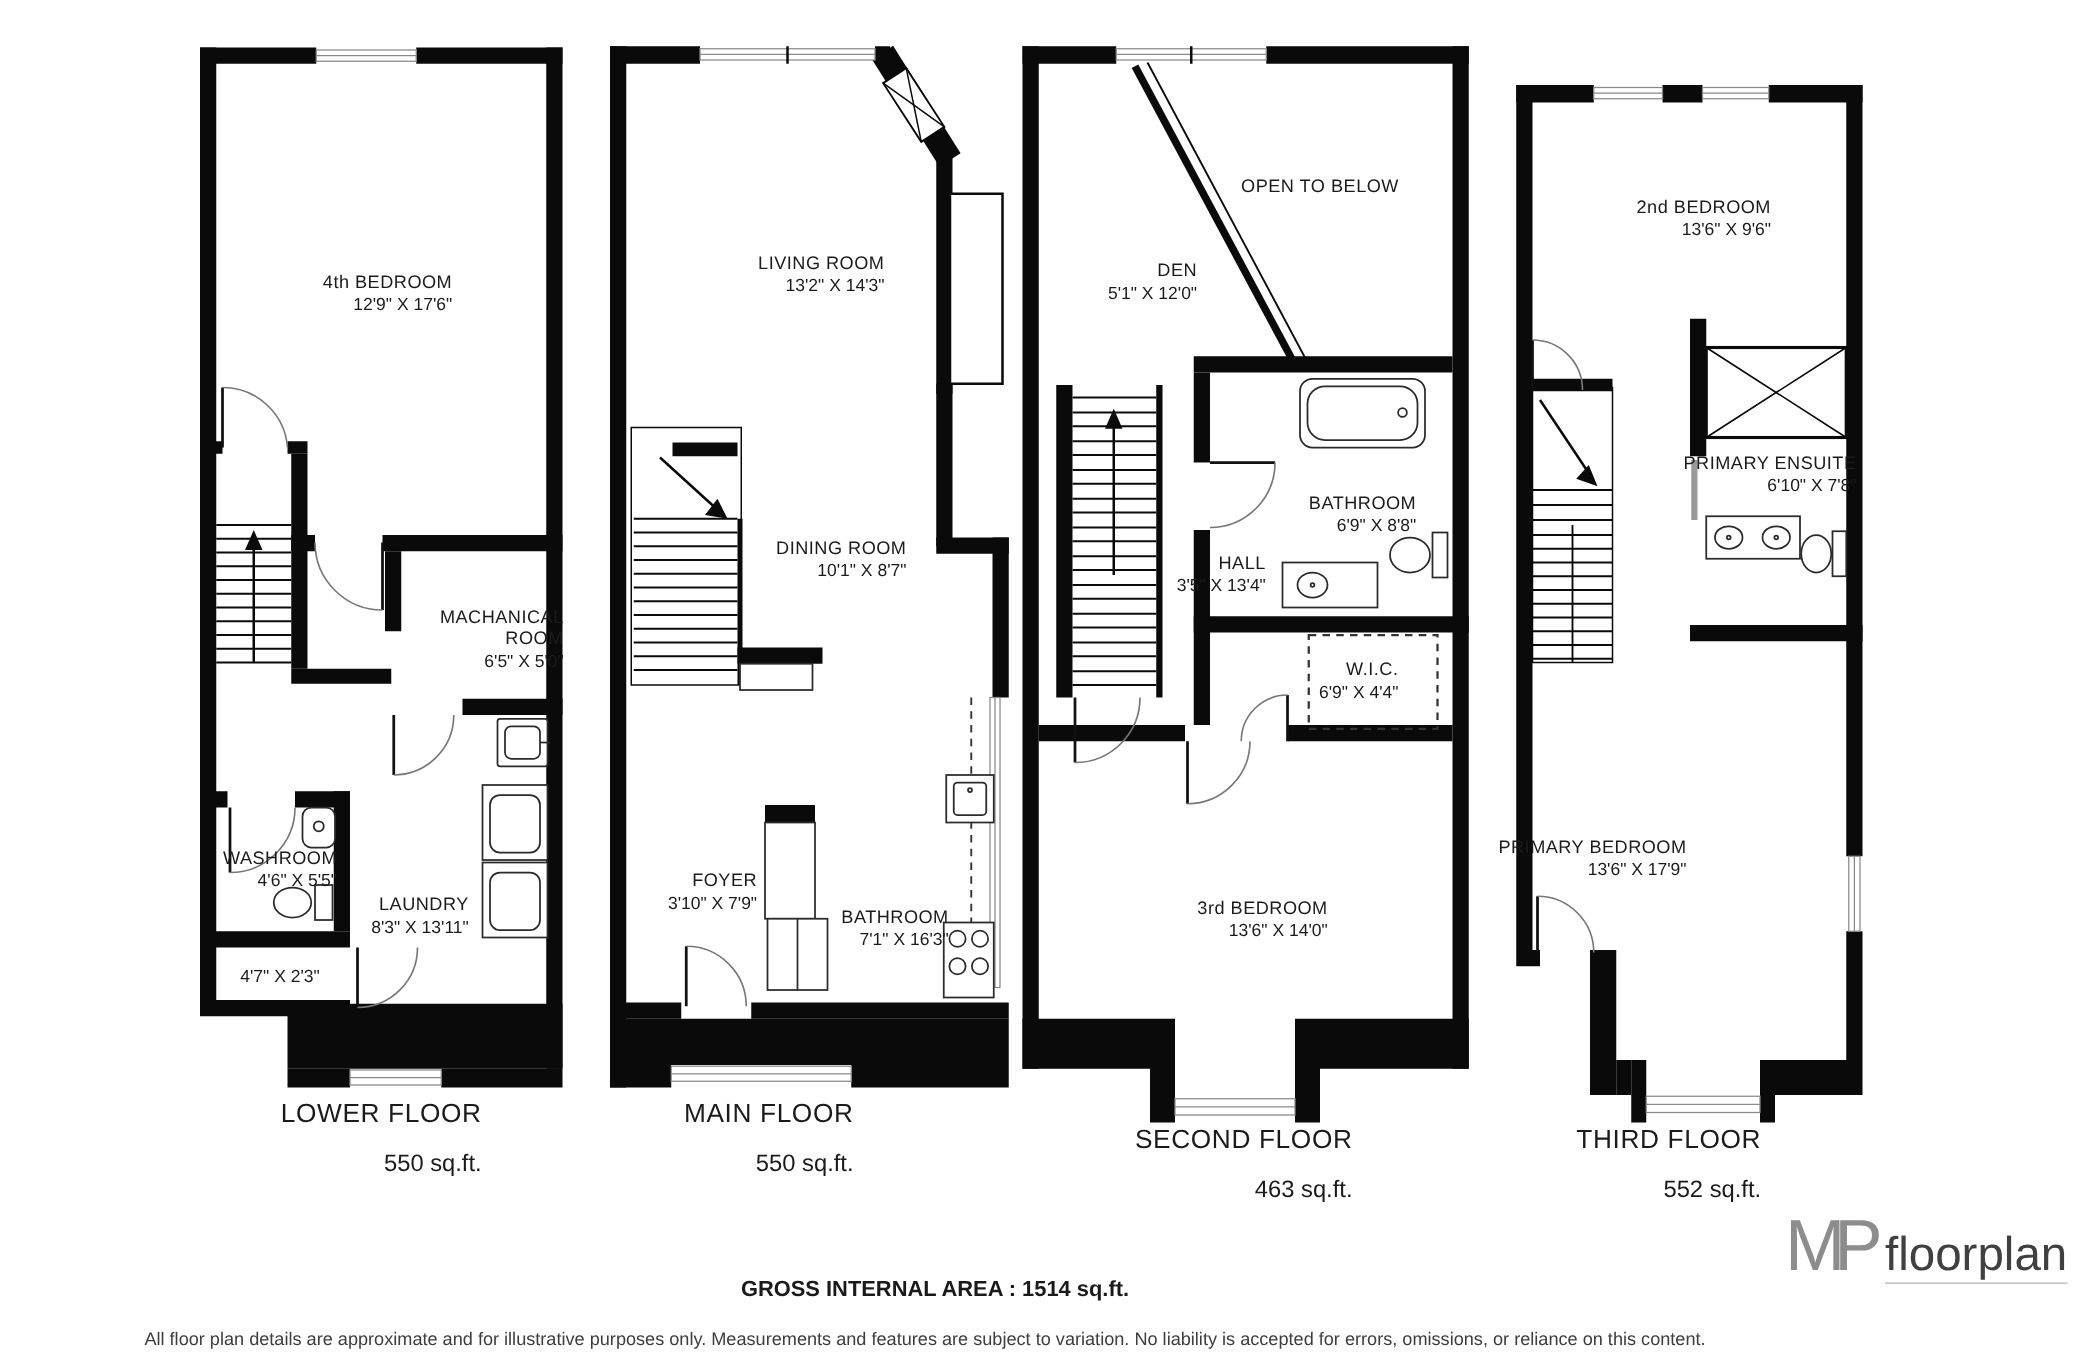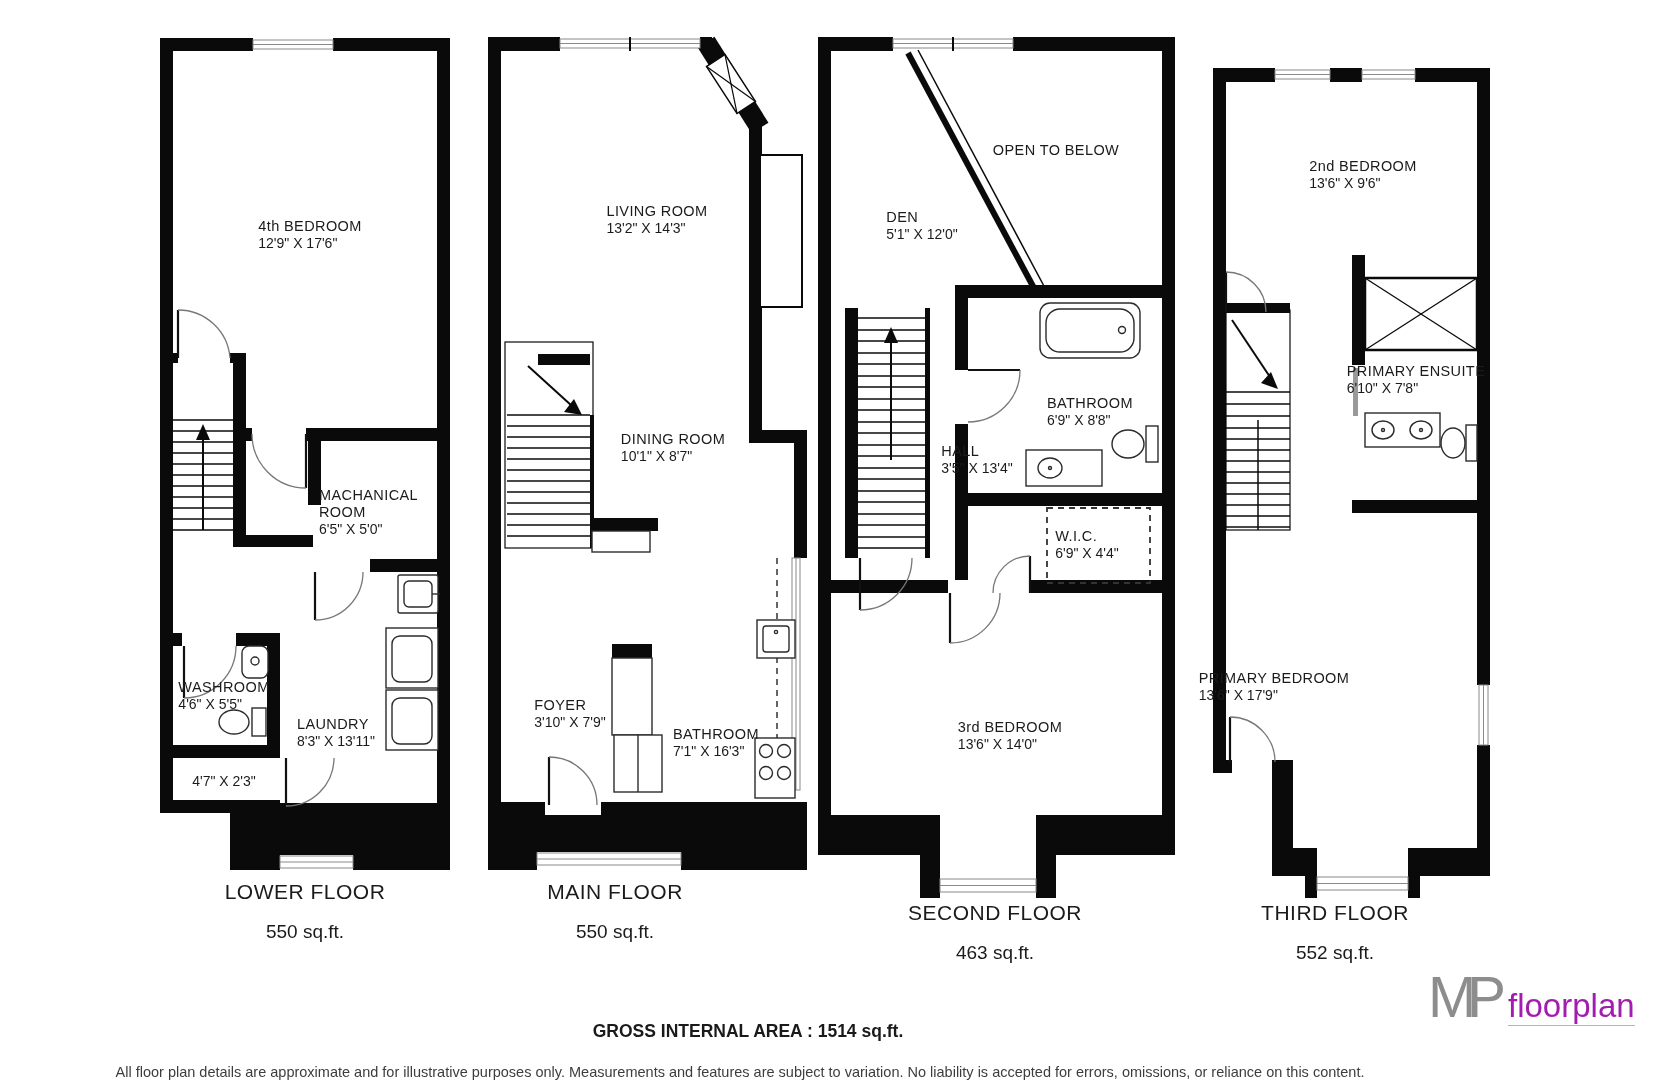--- a/index.html
+++ b/index.html
@@ -1,36 +1,36 @@
 <!DOCTYPE html>
 <html><head>
 <meta charset="utf-8">
 <style>
   html,body{margin:0;padding:0;background:#fff;}
   #canvas{position:relative;width:1680px;height:1087px;background:#ffffff;overflow:hidden;
           font-family:"Liberation Sans", sans-serif;color:#1b1b1b;}
   #plan-svg{position:absolute;left:0;top:0;}
-  .room{position:absolute;transform:translate(-50%,-50%);text-align:left;white-space:nowrap;z-index:5;}
+  .room{position:absolute;transform:translate(-50%,-50%);text-align:right;white-space:nowrap;z-index:5;}
   .room .rname{font-size:14.5px;letter-spacing:.4px;line-height:17px;}
   .room .rdims{font-size:14px;line-height:17px;}
   .room.wrap{white-space:normal;width:132px;}
-  .floor-title{position:absolute;transform:translate(-50%,-50%);text-align:center;white-space:nowrap;z-index:5;}
+  .floor-title{position:absolute;transform:translate(-50%,-50%);text-align:right;white-space:nowrap;z-index:5;}
   .floor-title .fname{font-size:21px;letter-spacing:.5px;line-height:25px;}
   .floor-title .farea{font-size:19px;line-height:24px;margin-top:16px;}
   #watermark{position:absolute;left:800px;top:1016px;transform:translate(-50%,-50%);
              font-size:64px;color:#c7c7c7;opacity:.85;white-space:nowrap;letter-spacing:2px;
              word-spacing:26px;z-index:1;}
   #gross-area{position:absolute;left:748px;top:1031px;transform:translate(-50%,-50%);
               font-size:17.5px;font-weight:bold;color:#1a1a1a;white-space:nowrap;z-index:4;}
   #disclaimer{position:absolute;left:740px;top:1072px;transform:translate(-50%,-50%);
               font-size:14.5px;color:#3d3d3d;white-space:nowrap;z-index:4;}
   #mp-logo{position:absolute;left:1428px;top:968px;display:flex;align-items:baseline;z-index:4;}
   #mp-logo .logo-m{font-size:58px;font-weight:200;color:#8d8d8d;line-height:58px;}
   #mp-logo .logo-p{font-size:58px;font-weight:200;color:#8d8d8d;line-height:58px;margin-left:-9px;}
-  #mp-logo .logo-fp{font-size:33px;color:#a21caf;margin-left:2px;border-bottom:1px solid #b5b5b5;}
+  #mp-logo .logo-fp{font-size:38px;color:#404040;margin-left:2px;border-bottom:1px solid #b5b5b5;}
 </style>
 </head>
 <body>
 
 <div id="canvas">
 
 <svg id="plan-svg" width="1680" height="1087" viewBox="0 0 1680 1087">
 
   <g>
     <g fill="#0a0a0a">

